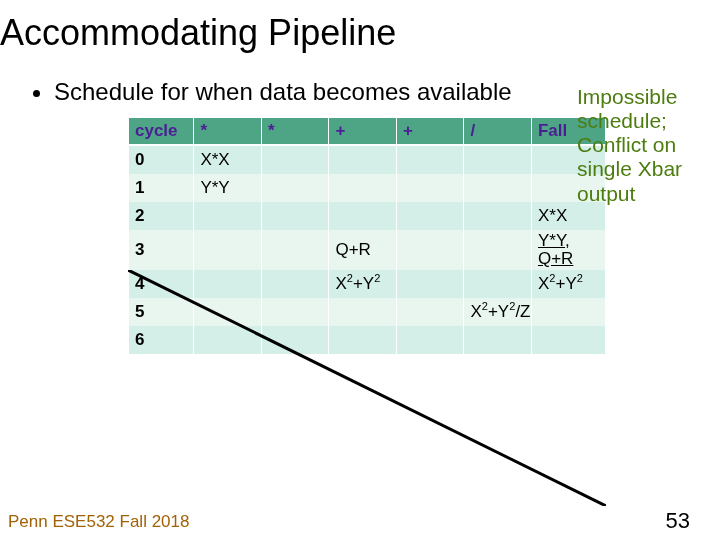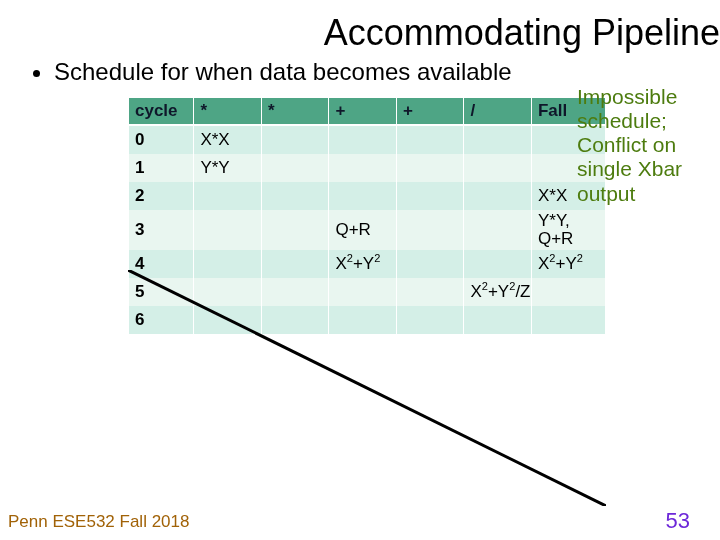--- a/index.html
+++ b/index.html
@@ -8,23 +8,23 @@
     width: 720px;
     height: 540px;
     background: #ffffff;
     font-family: Arial, Helvetica, sans-serif;
     overflow: hidden;
     position: relative;
     color: #000;
   }
   .slide-title {
     font-size: 36px;
-    text-align: right;
+    text-align: left;
     margin-top: 12px;
-    margin-bottom: 4px;
+    margin-bottom: 24px;
     font-weight: normal;
   }
   .bullets {
     font-size: 24px;
     margin: 0 0 0 30px;
     padding: 0 0 0 24px;
   }
   .bullets li {
     margin-bottom: 4px;
     list-style: disc;
@@ -61,21 +61,21 @@
     padding: 2px 6px;
     font-size: 17px;
     text-align: left;
     height: 28px;
     vertical-align: middle;
     box-sizing: border-box;
     font-weight: normal;
   }
   .sched-table th {
     background: #4ea585;
-    color: #0f172a;
+    color: #4c1d95;
     font-weight: bold;
     border-bottom: 2px solid #fff;
   }
   .sched-table tr:nth-child(odd) td {
     background: #d4efe7;
   }
   .sched-table tr:nth-child(even) td {
     background: #e9f6f0;
   }
   .sched-table td:first-child {
@@ -92,29 +92,29 @@
     bottom: 8px;
     font-size: 17px;
     color: #a16207;
     text-align: right;
   }
   .footer-right {
     position: absolute;
     right: 30px;
     bottom: 6px;
     font-size: 22px;
-    color: #6d28d9;
+    color: #000000;
   }
   .strike-line {
     position: absolute;
     pointer-events: none;
   }
 
   
-  td.twoline { line-height: 1.05; }
+  td.twoline { line-height: 1.05; text-decoration: underline; }
 </style>
 </head>
 <body>
 
 <h1 class="slide-title">Accommodating Pipeline</h1>
 
 <ul class="bullets">
   <li>Schedule for when data becomes available</li>
 </ul>
 <div class="sub-bullets">

